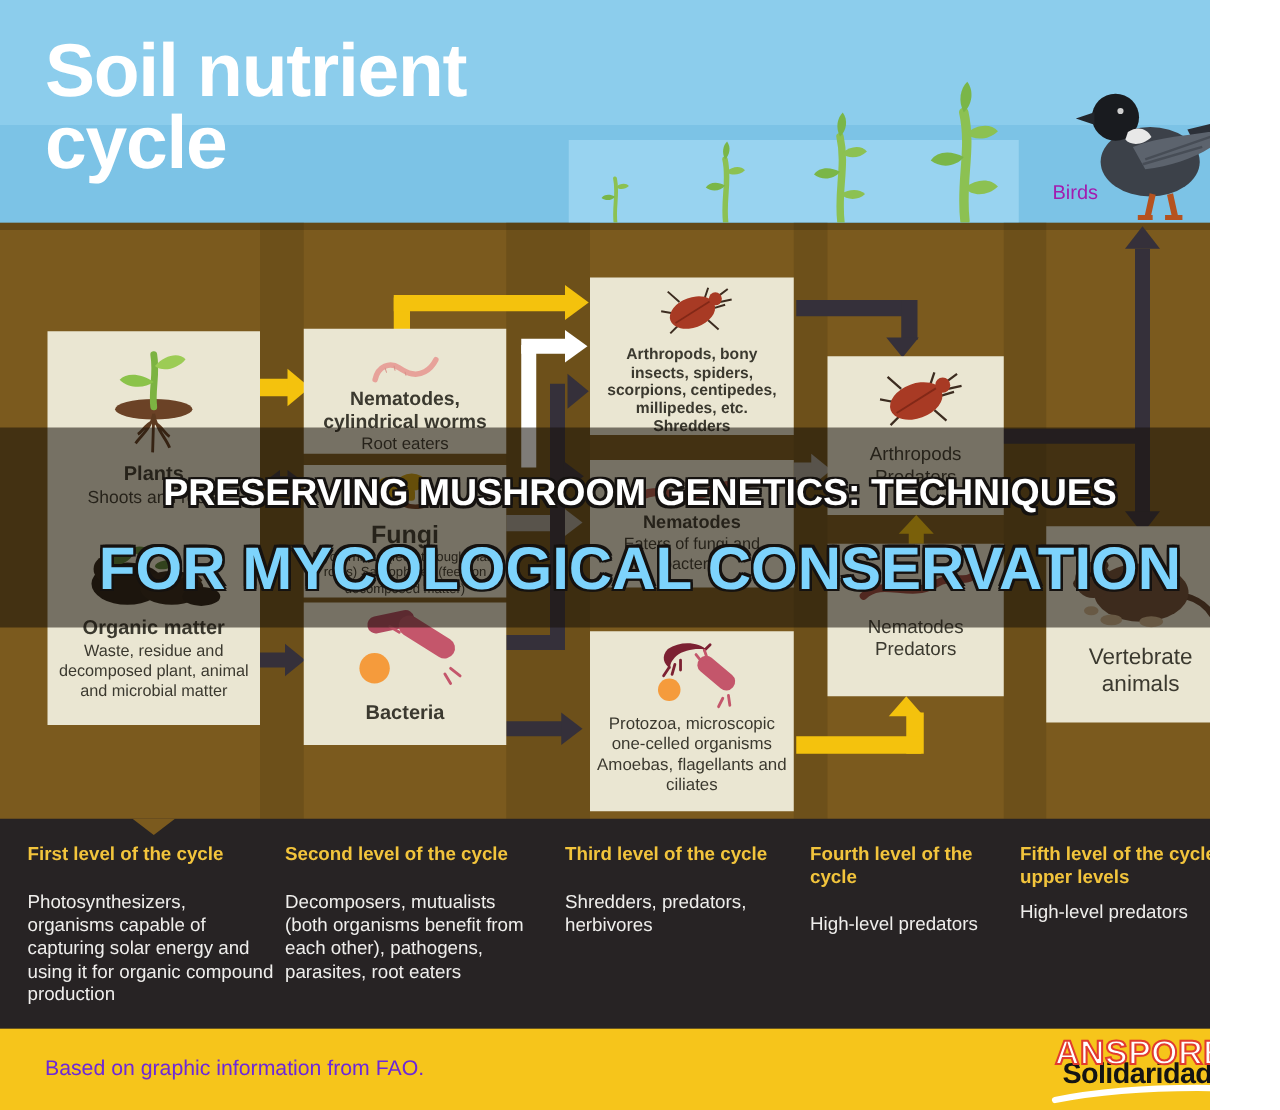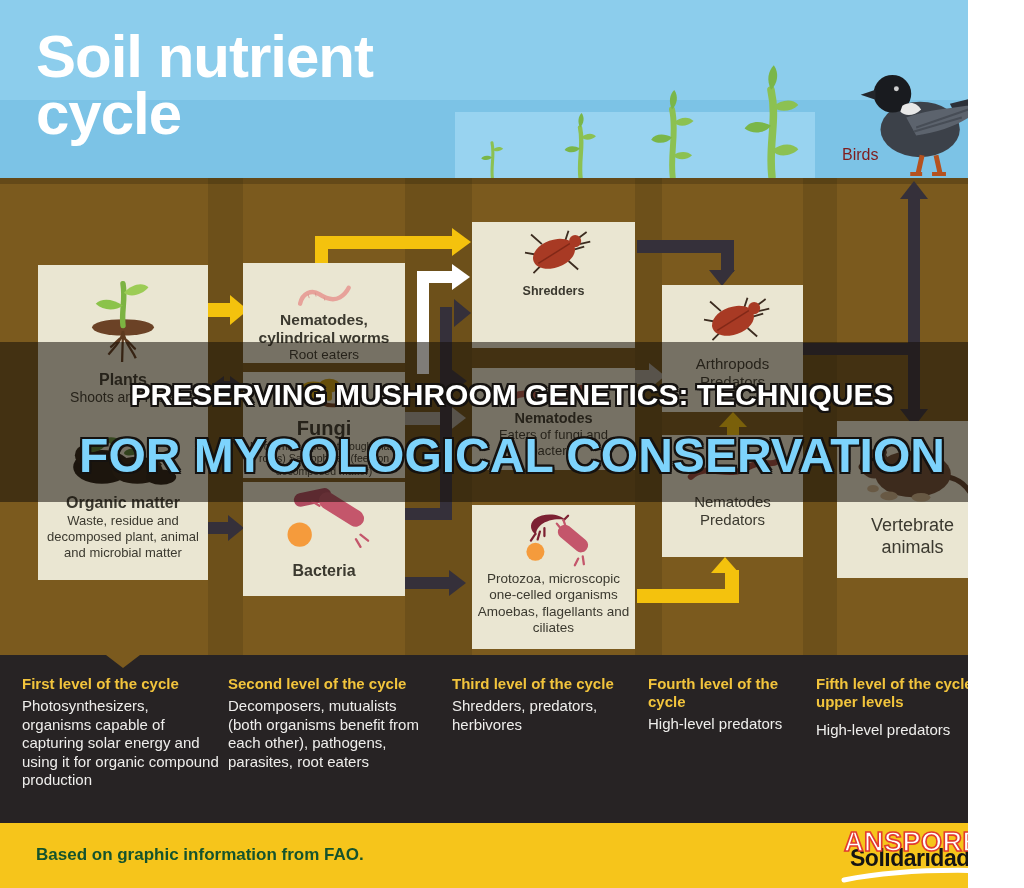--- a/index.html
+++ b/index.html
@@ -7,21 +7,21 @@
   #stage{position:relative;width:968px;height:888px;overflow:hidden;
          font-family:"Liberation Sans",sans-serif;background:#7b5a1e}
   .abs{position:absolute}
 
   
   .sky{position:absolute;left:0;top:0;width:1024px;height:178px;background:#8ccdec;z-index:1}
   .sky-band{position:absolute;left:0;top:100px;width:1024px;height:78px;background:#7cc3e6}
   .sky-light{position:absolute;background:#98d3f0}
   .main-title{position:absolute;left:36px;top:28px;color:#fff;font-weight:bold;
               font-size:60px;line-height:.95;letter-spacing:-1px;z-index:2}
-  .birds-label{position:absolute;left:842px;top:146px;font-size:16px;color:#7f1d1d;z-index:2}
+  .birds-label{position:absolute;left:842px;top:146px;font-size:16px;color:#a21caf;z-index:2}
 
   
   .soil-edge{position:absolute;left:0;top:178px;width:1024px;height:6px;background:rgba(0,0,0,.18);z-index:1}
   .corridor{position:absolute;top:178px;height:477px;background:rgba(40,28,8,.16);z-index:1}
   .ground-tail{position:absolute;left:106px;top:655px;width:0;height:0;z-index:6;
                border-left:17px solid transparent;border-right:17px solid transparent;
                border-top:13px solid #7b5a1e}
 
   
   .panel{position:absolute;background:#eae6d2;display:flex;flex-direction:column;
@@ -30,25 +30,25 @@
   .ps{line-height:1.22}
 
   
   .bar{position:absolute;z-index:2}
   .head{position:absolute;width:0;height:0;z-index:2}
 
   
   .levels-band{position:absolute;left:0;top:655px;width:1024px;height:168px;background:#272324;z-index:5}
   .level{position:absolute;top:20px;text-align:left}
   .lt{color:#f2c43c;font-weight:bold;font-size:15px;line-height:1.2}
-  .lb{color:#efeeec;font-size:15px;line-height:1.24;margin-top:4px}
+  .lb{color:#efeeec;font-size:15px;line-height:1.24;margin-top:20px}
 
   
   .footer{position:absolute;left:0;top:823px;width:1024px;height:65px;background:#f6c51b;z-index:6}
-  .credit{position:absolute;left:36px;top:22px;font-size:17px;font-weight:bold;color:#14532d}
+  .credit{position:absolute;left:36px;top:22px;font-size:17px;font-weight:normal;color:#6d28d9}
   .logo{position:absolute;left:838px;top:0px;width:182px;height:62px}
   .brand{position:absolute;left:12px;top:22px;font-size:23px;font-weight:bold;
          color:#141414;letter-spacing:-.5px}
   .brand-overlay{position:absolute;left:6px;top:4px;font-size:27px;font-weight:bold;color:#fff;
          letter-spacing:.5px;-webkit-text-stroke:1.6px #e23b2e;
          text-shadow:0 0 1px #e23b2e}
 
   
   .overlay{position:absolute;left:0;top:342px;width:1024px;height:160px;
            background:rgba(22,16,10,.55);z-index:10}
@@ -227,20 +227,21 @@
   <div class="panel" style="left:472px;top:222px;width:163px;height:126px;padding-top:4px">
     <svg width="100" height="58" viewBox="0 0 120 96">
       <g stroke="#3c2c20" stroke-width="3" fill="none">
         <path d="M40 30 L22 14 M34 48 L12 44 M42 62 L26 78 M78 26 L84 8 M90 40 L110 34 M84 58 L100 72"></path>
         <path d="M98 22 L114 10 M102 30 L120 26"></path>
       </g>
       <ellipse cx="60" cy="46" rx="36" ry="23" fill="#a83a24" transform="rotate(-20 60 46)"></ellipse>
       <path d="M34 62 L88 28" stroke="#822817" stroke-width="2.5"></path>
       <circle cx="95" cy="25" r="10" fill="#a83a24"></circle>
     </svg>
+    <div class="pt" style="font-size:12.5px;width:152px">Arthropods, bony insects, spiders, scorpions, centipedes, millipedes, etc.</div>
     <div class="pt" style="font-size:12.5px">Shredders</div>
   </div>
 
   <div class="panel" style="left:472px;top:368px;width:163px;height:102px;padding-top:6px">
     <svg width="122" height="36" viewBox="0 0 140 50">
       <path d="M8 36 C30 14 60 44 90 26 C110 14 124 22 132 18" stroke="#b0544a" stroke-width="9" fill="none" stroke-linecap="round"></path>
     </svg>
     <div class="pt" style="font-size:14.5px">Nematodes</div>
     <div class="ps" style="font-size:13px;width:130px">Eaters of fungi and bacteria</div>
   </div>

